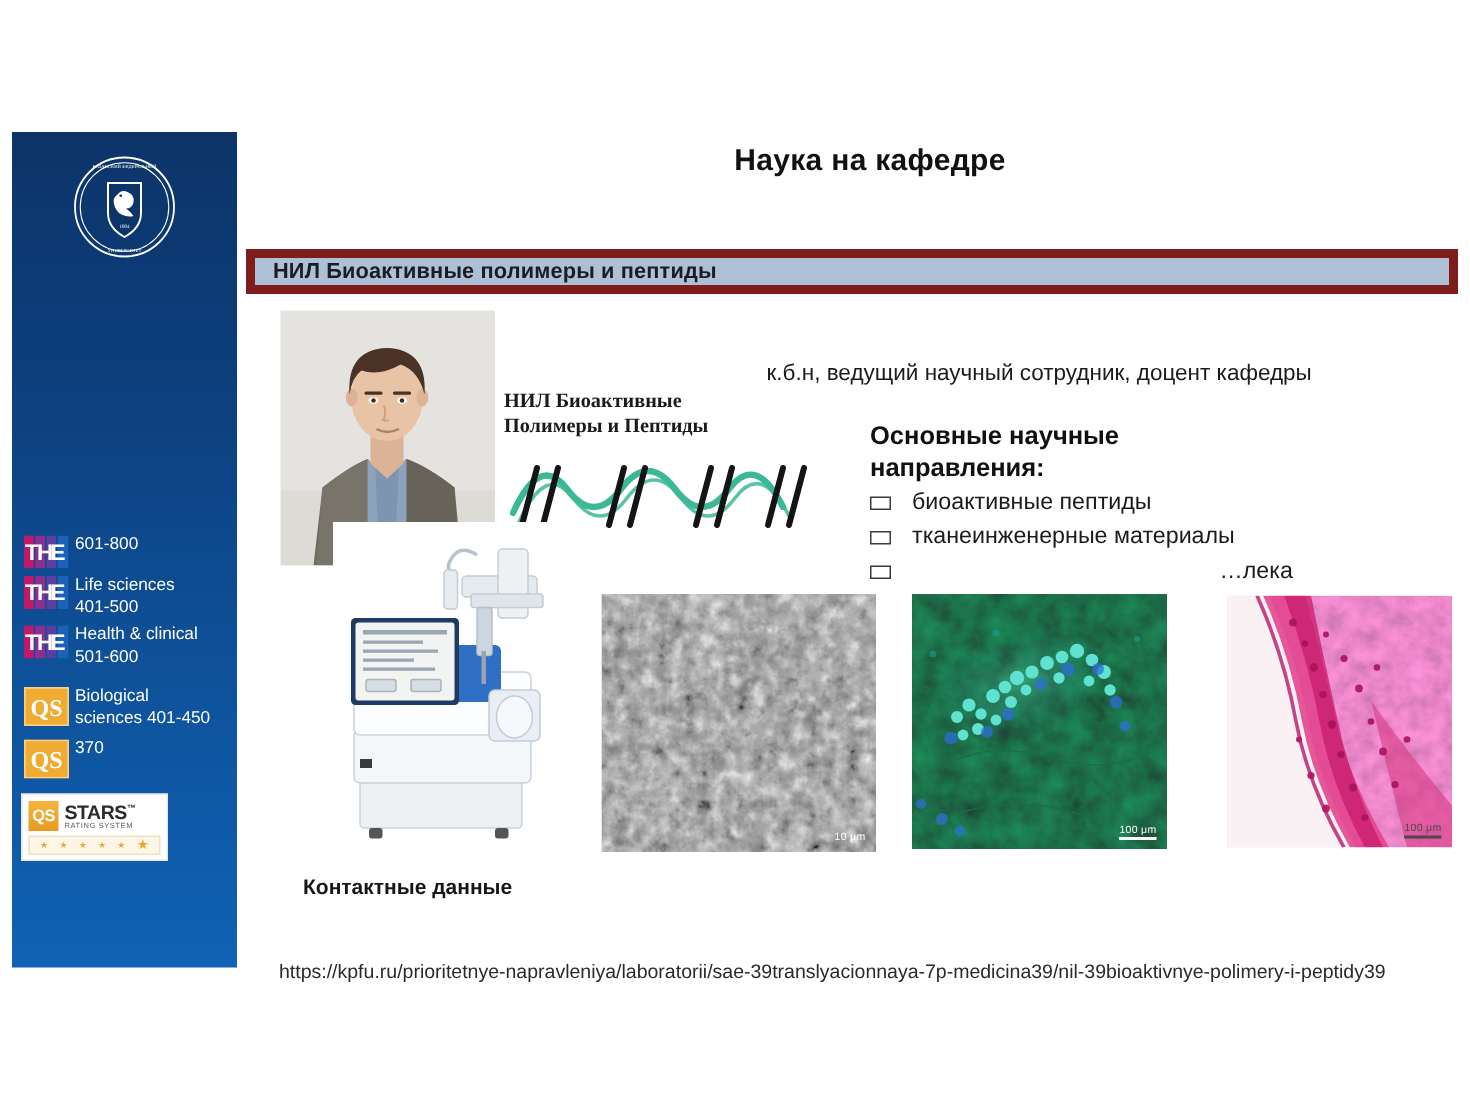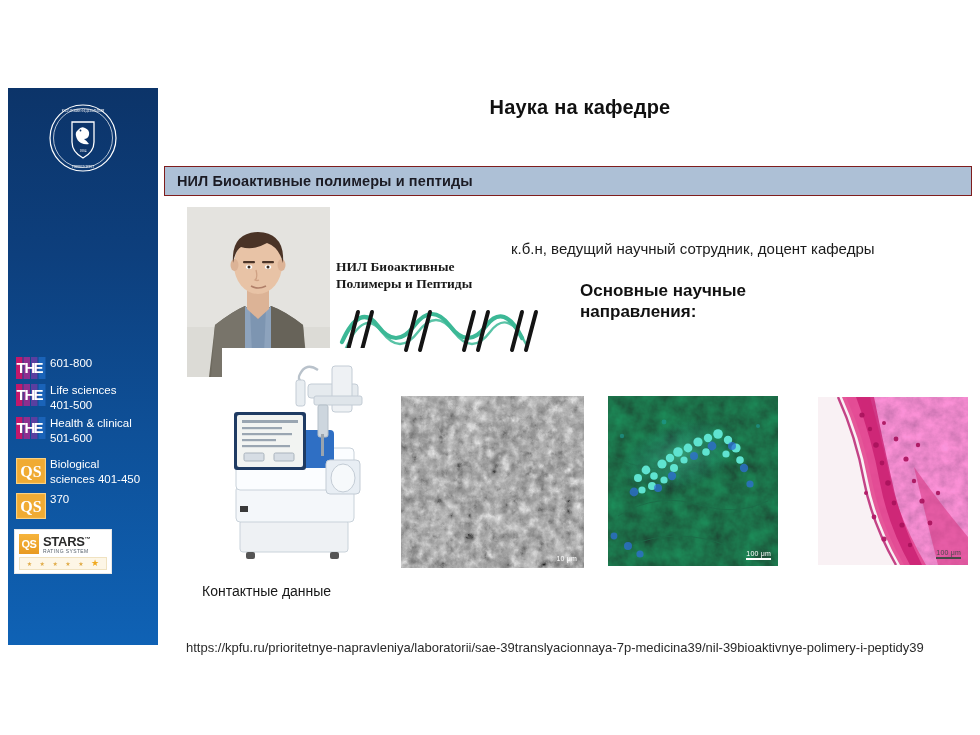--- a/index.html
+++ b/index.html
@@ -43,21 +43,21 @@
 
   
   .page-title{
     position:absolute;left:300px;top:96px;width:560px;text-align:center;
     font-size:20px;font-weight:bold;color:#111;letter-spacing:0.2px;
   }
 
   
   .lab-bar{
     position:absolute;left:164px;top:166px;width:808px;height:30px;
-    background:#adc0d6;border:1px solid #7f1d1d;box-sizing:border-box;
+    background:#adc0d6;border:6px solid #7f1d1d;box-sizing:border-box;
     display:flex;align-items:center;
   }
   .lab-bar span{font-size:14.5px;font-weight:bold;color:#1b1b24;padding-left:12px;letter-spacing:0.1px;}
 
   
   .portrait{position:absolute;left:187px;top:207px;width:143px;height:170px;overflow:hidden;
     background:#e9e9e7;}
   .portrait svg{display:block;}
 
   
@@ -84,21 +84,21 @@
   .fluo{position:absolute;left:608px;top:396px;width:170px;height:170px;overflow:hidden;background:#05100a;}
   .histo{position:absolute;left:818px;top:397px;width:150px;height:168px;overflow:hidden;background:#f7eef1;}
   .instrument{position:absolute;left:222px;top:348px;width:160px;height:225px;}
   .scalebar{position:absolute;bottom:6px;right:7px;font-size:7px;color:#fff;
     font-family:"Liberation Sans",sans-serif;letter-spacing:0.2px;}
   .scalebar i{display:block;height:2px;background:#fff;margin-top:1px;}
   .scalebar.dark{color:#4a4a4a;}
   .scalebar.dark i{background:#4a4a4a;}
 
   
-  .contact-head{position:absolute;left:186px;top:583px;font-size:14px;font-weight:normal;color:#171717;padding-left:16px;}
+  .contact-head{position:absolute;left:186px;top:583px;font-size:14px;font-weight:bold;color:#171717;padding-left:16px;}
   .contact-url{position:absolute;left:186px;top:603px;width:790px;font-size:13px;color:#2a2a2a;
     line-height:17px;word-break:break-all;margin-top:36px;}
 </style>
 </head>
 <body>
 
 <div class="slide">
 
   <div class="sidebar">
 
@@ -277,20 +277,34 @@
     </svg>
   </div>
 
   <div class="person-role">к.б.н, ведущий научный сотрудник, доцент кафедры</div>
 
   <div class="dir-head">
     <div>Основные научные</div>
     <div>направления:</div>
   </div>
 
+  <div class="bullets">
+    <div class="blt">
+      <div class="mk"></div>
+      <div class="tx">биоактивные пептиды</div>
+    </div>
+    <div class="blt wrap">
+      <div class="mk"></div>
+      <div class="tx">тканеинженерные материалы</div>
+    </div>
+    <div class="blt">
+      <div class="mk"></div>
+      <div class="tx" style="padding-left:205px;white-space:nowrap;">…лека</div>
+    </div>
+  </div>
 
   <div class="instrument">
     <svg width="160" height="225" viewBox="0 0 160 225">
       <rect width="160" height="225" fill="#ffffff"></rect>
 
       <rect x="18" y="172" width="108" height="32" rx="3" fill="#eef1f4" stroke="#c9d2da"></rect>
       <rect x="24" y="204" width="9" height="7" rx="2" fill="#555"></rect>
       <rect x="108" y="204" width="9" height="7" rx="2" fill="#555"></rect>
 
       <rect x="14" y="138" width="118" height="36" rx="4" fill="#f4f7fa" stroke="#c9d2da"></rect>

